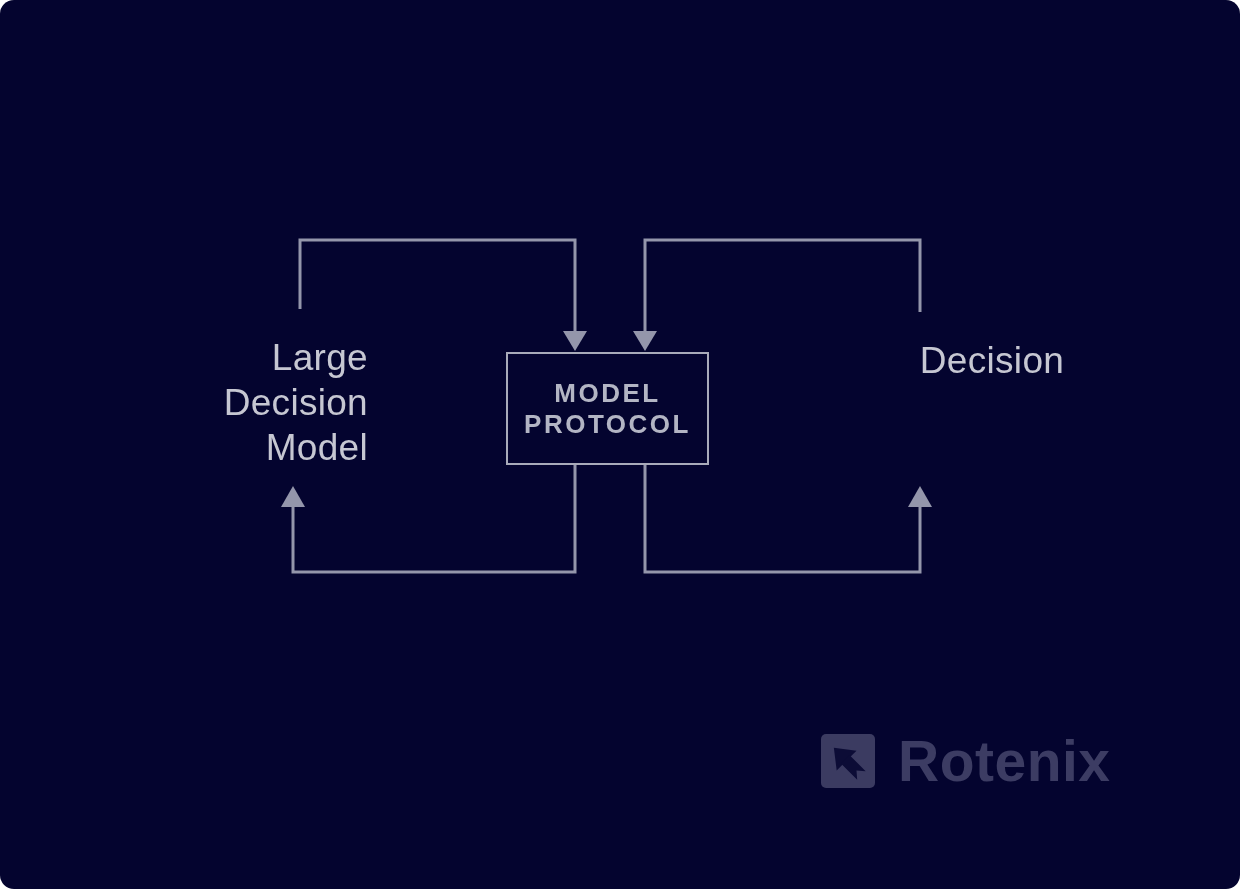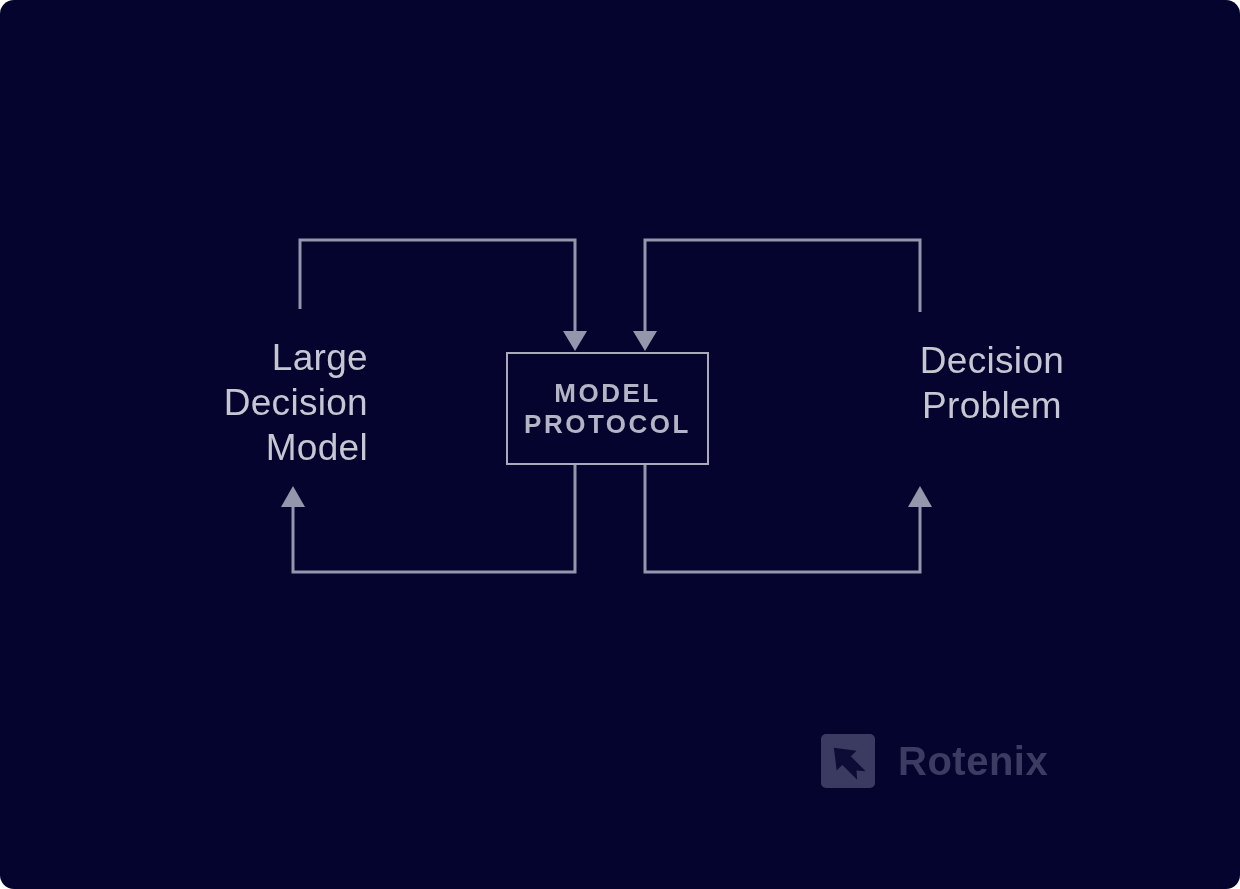--- a/index.html
+++ b/index.html
@@ -78,21 +78,21 @@
     position: absolute;
     left: 821px;
     top: 733px;
     display: flex;
     align-items: center;
     gap: 23px;
   }
   .logo-mark { display: block; }
   .logo-text {
     color: #3c3c63;
-    font-size: 40px;
+    font-size: 57px;
     font-weight: 700;
     letter-spacing: 0.5px;
     line-height: 56px;
   }
 </style>
 </head>
 <body>
 
 <div class="canvas">
 
@@ -125,21 +125,20 @@
     <span>Model</span>
   </div>
 
   <div class="mcp-box">
     <span>MODEL</span>
     <span>PROTOCOL</span>
   </div>
 
   <div class="node-label decision-label">
     <span>Decision</span>
-    <span>Problem</span>
   </div>
 
   <div class="logo">
     <svg class="logo-mark" width="54" height="54" viewBox="0 0 54 54" xmlns="http://www.w3.org/2000/svg">
       <rect x="0" y="0" width="54" height="54" rx="5" fill="#3b3b61"></rect>
       <g transform="rotate(-45 27 28)" fill="#0c0c36">
 
         <polygon points="27,8 41,26 13,26"></polygon>
         <polygon points="21,24 33,24 33,47 27,40 21,47"></polygon>
       </g>

